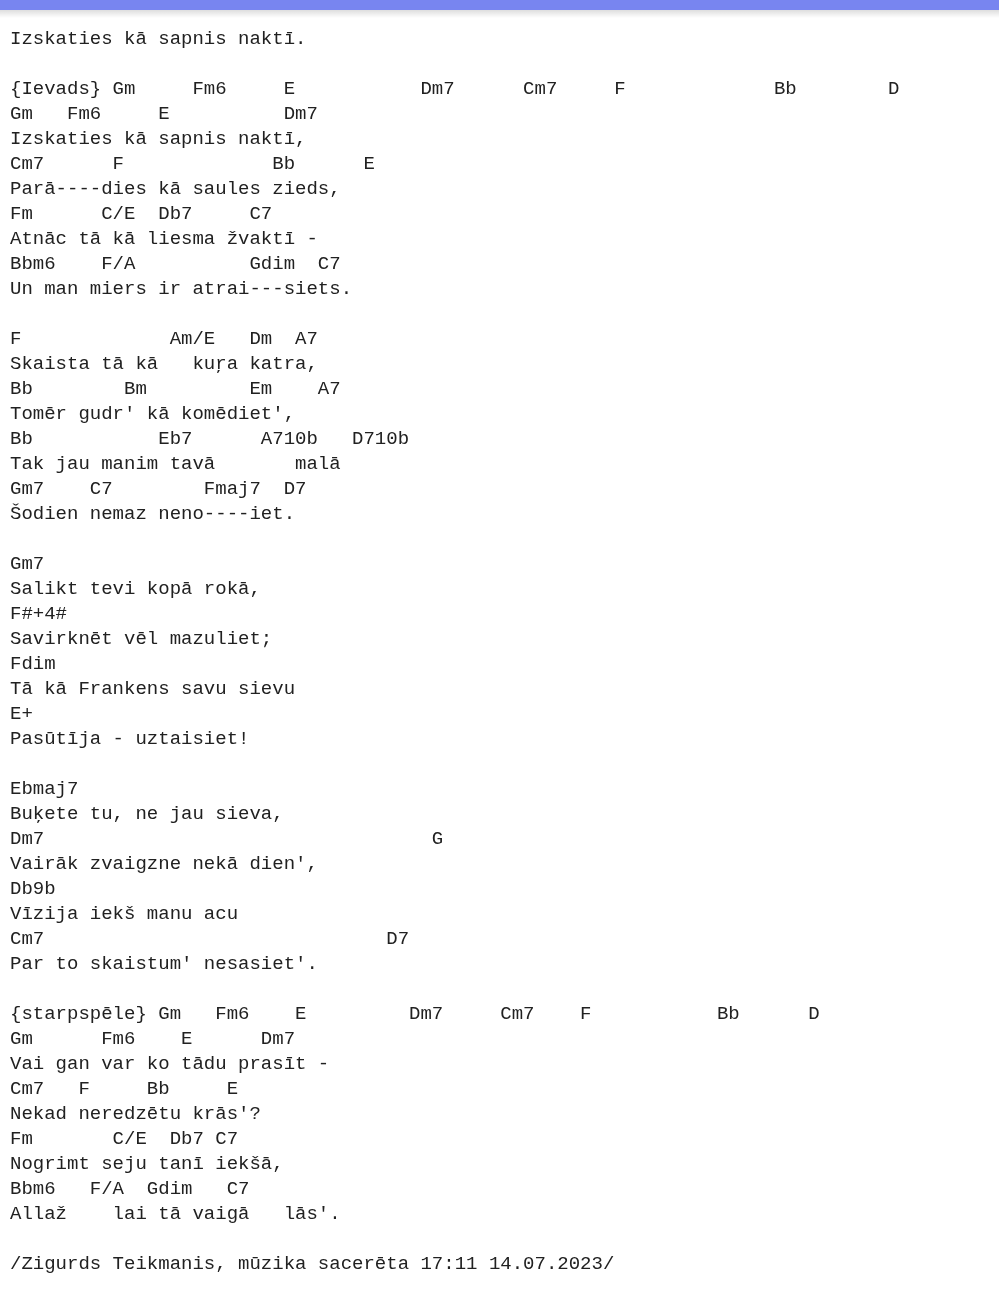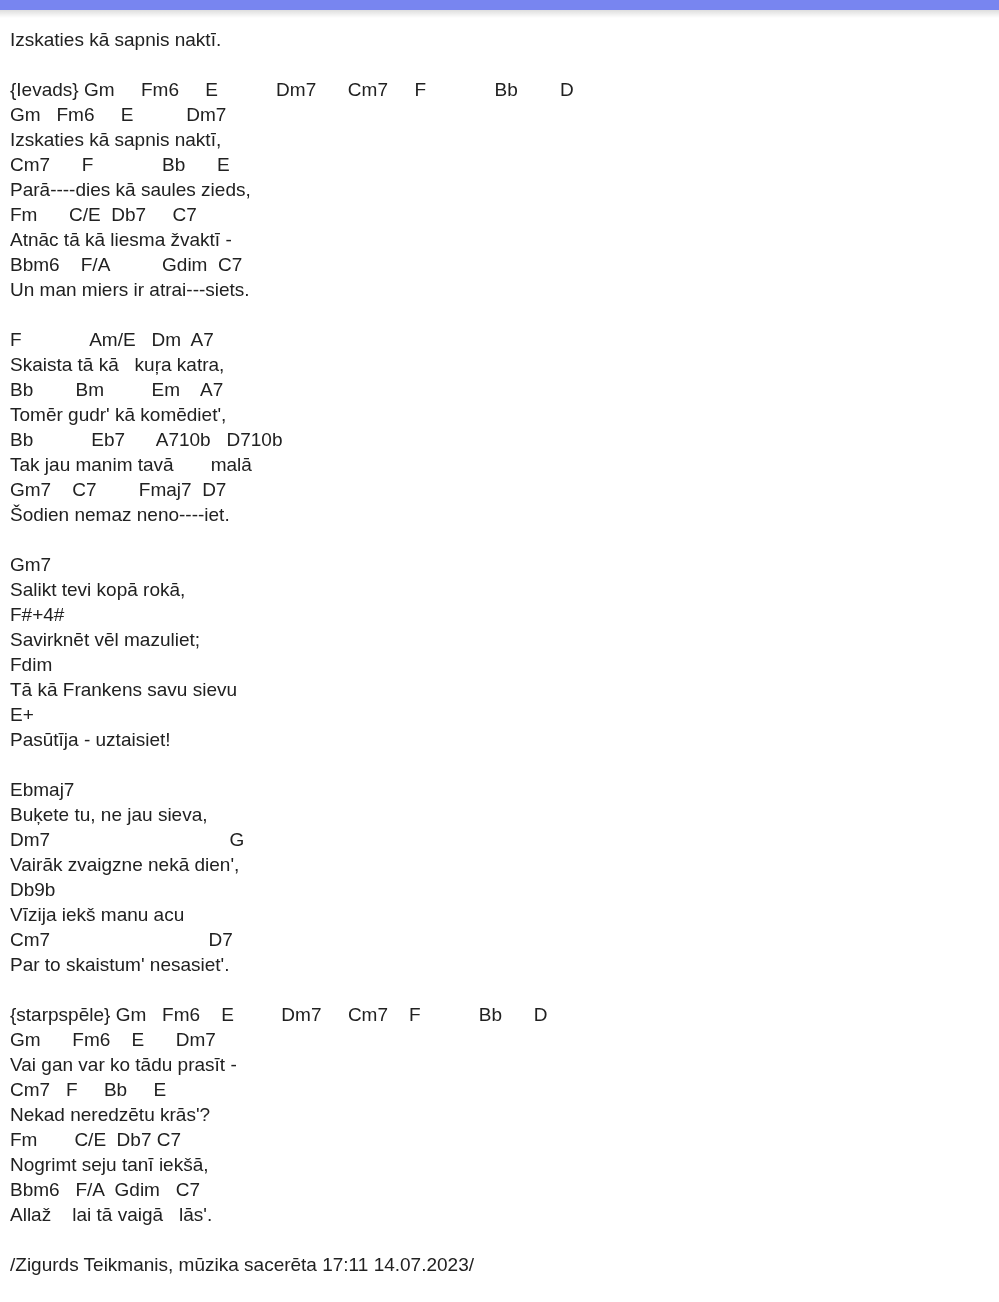--- a/index.html
+++ b/index.html
@@ -23,20 +23,21 @@
   }
   .content {
     padding: 9px 10px 30px 10px;
     font-size: 19px;
     line-height: 25px;
     color: #212121;
     white-space: pre;
   }
   .line {
     min-height: 25px;
+    font-family: Liberation Mono, monospace;
   }
 </style>
 </head>
 <body style="background: rgb(255, 255, 255);">
 
 <div class="accent-bar" style="background: rgb(120, 133, 240);"></div>
 <div class="bar-shadow"></div>
 
 <div class="content" style="color: rgb(33, 33, 33);"><div class="line">Izskaties kā sapnis naktī.</div><div class="line"></div><div class="line">{Ievads} Gm     Fm6     E           Dm7      Cm7     F             Bb        D</div><div class="line">Gm   Fm6     E          Dm7</div><div class="line">Izskaties kā sapnis naktī,</div><div class="line">Cm7      F             Bb      E</div><div class="line">Parā----dies kā saules zieds,</div><div class="line">Fm      C/E  Db7     C7</div><div class="line">Atnāc tā kā liesma žvaktī -</div><div class="line">Bbm6    F/A          Gdim  C7</div><div class="line">Un man miers ir atrai---siets.</div><div class="line"></div><div class="line">F             Am/E   Dm  A7</div><div class="line">Skaista tā kā   kuŗa katra,</div><div class="line">Bb        Bm         Em    A7</div><div class="line">Tomēr gudr' kā komēdiet',</div><div class="line">Bb           Eb7      A710b   D710b</div><div class="line">Tak jau manim tavā       malā</div><div class="line">Gm7    C7        Fmaj7  D7</div><div class="line">Šodien nemaz neno----iet.</div><div class="line"></div><div class="line">Gm7</div><div class="line">Salikt tevi kopā rokā,</div><div class="line">F#+4#</div><div class="line">Savirknēt vēl mazuliet;</div><div class="line">Fdim</div><div class="line">Tā kā Frankens savu sievu</div><div class="line">E+</div><div class="line">Pasūtīja - uztaisiet!</div><div class="line"></div><div class="line">Ebmaj7</div><div class="line">Buķete tu, ne jau sieva,</div><div class="line">Dm7                                  G</div><div class="line">Vairāk zvaigzne nekā dien',</div><div class="line">Db9b</div><div class="line">Vīzija iekš manu acu</div><div class="line">Cm7                              D7</div><div class="line">Par to skaistum' nesasiet'.</div><div class="line"></div><div class="line">{starpspēle} Gm   Fm6    E         Dm7     Cm7    F           Bb      D</div><div class="line">Gm      Fm6    E      Dm7</div><div class="line">Vai gan var ko tādu prasīt -</div><div class="line">Cm7   F     Bb     E</div><div class="line">Nekad neredzētu krās'?</div><div class="line">Fm       C/E  Db7 C7</div><div class="line">Nogrimt seju tanī iekšā,</div><div class="line">Bbm6   F/A  Gdim   C7</div><div class="line">Allaž    lai tā vaigā   lās'.</div><div class="line"></div><div class="line">/Zigurds Teikmanis, mūzika sacerēta 17:11 14.07.2023/</div></div>
 

